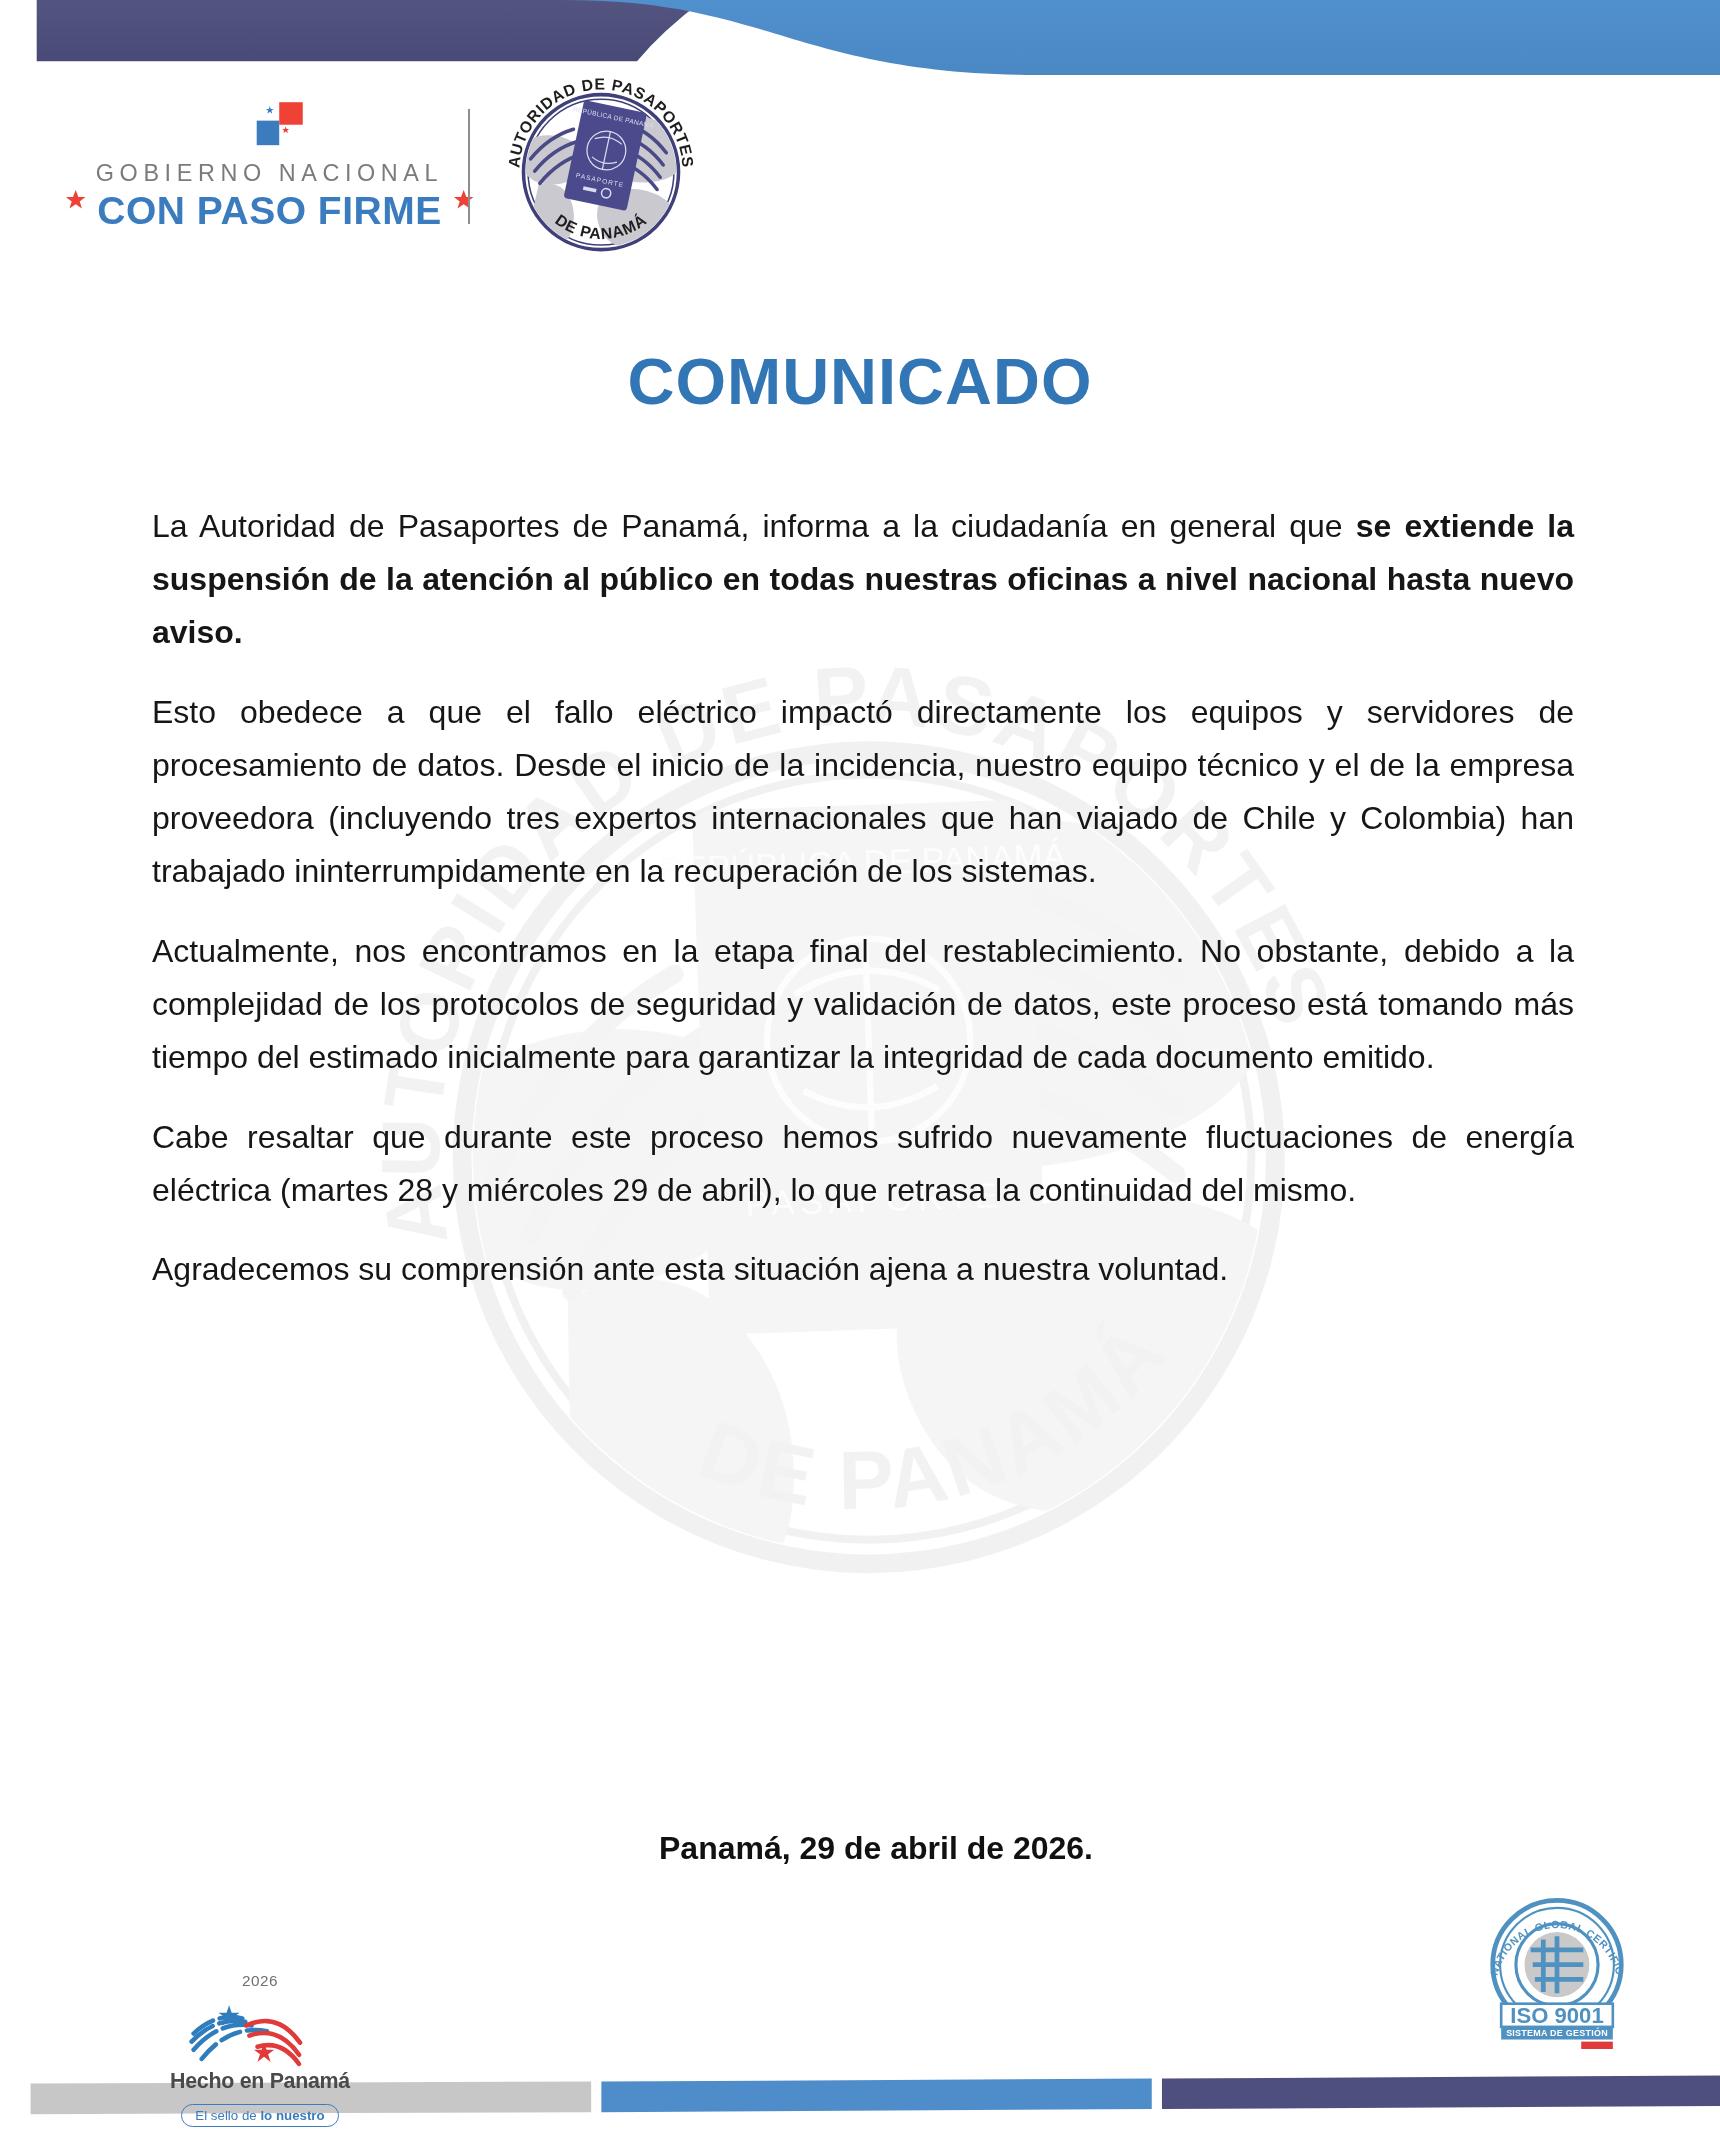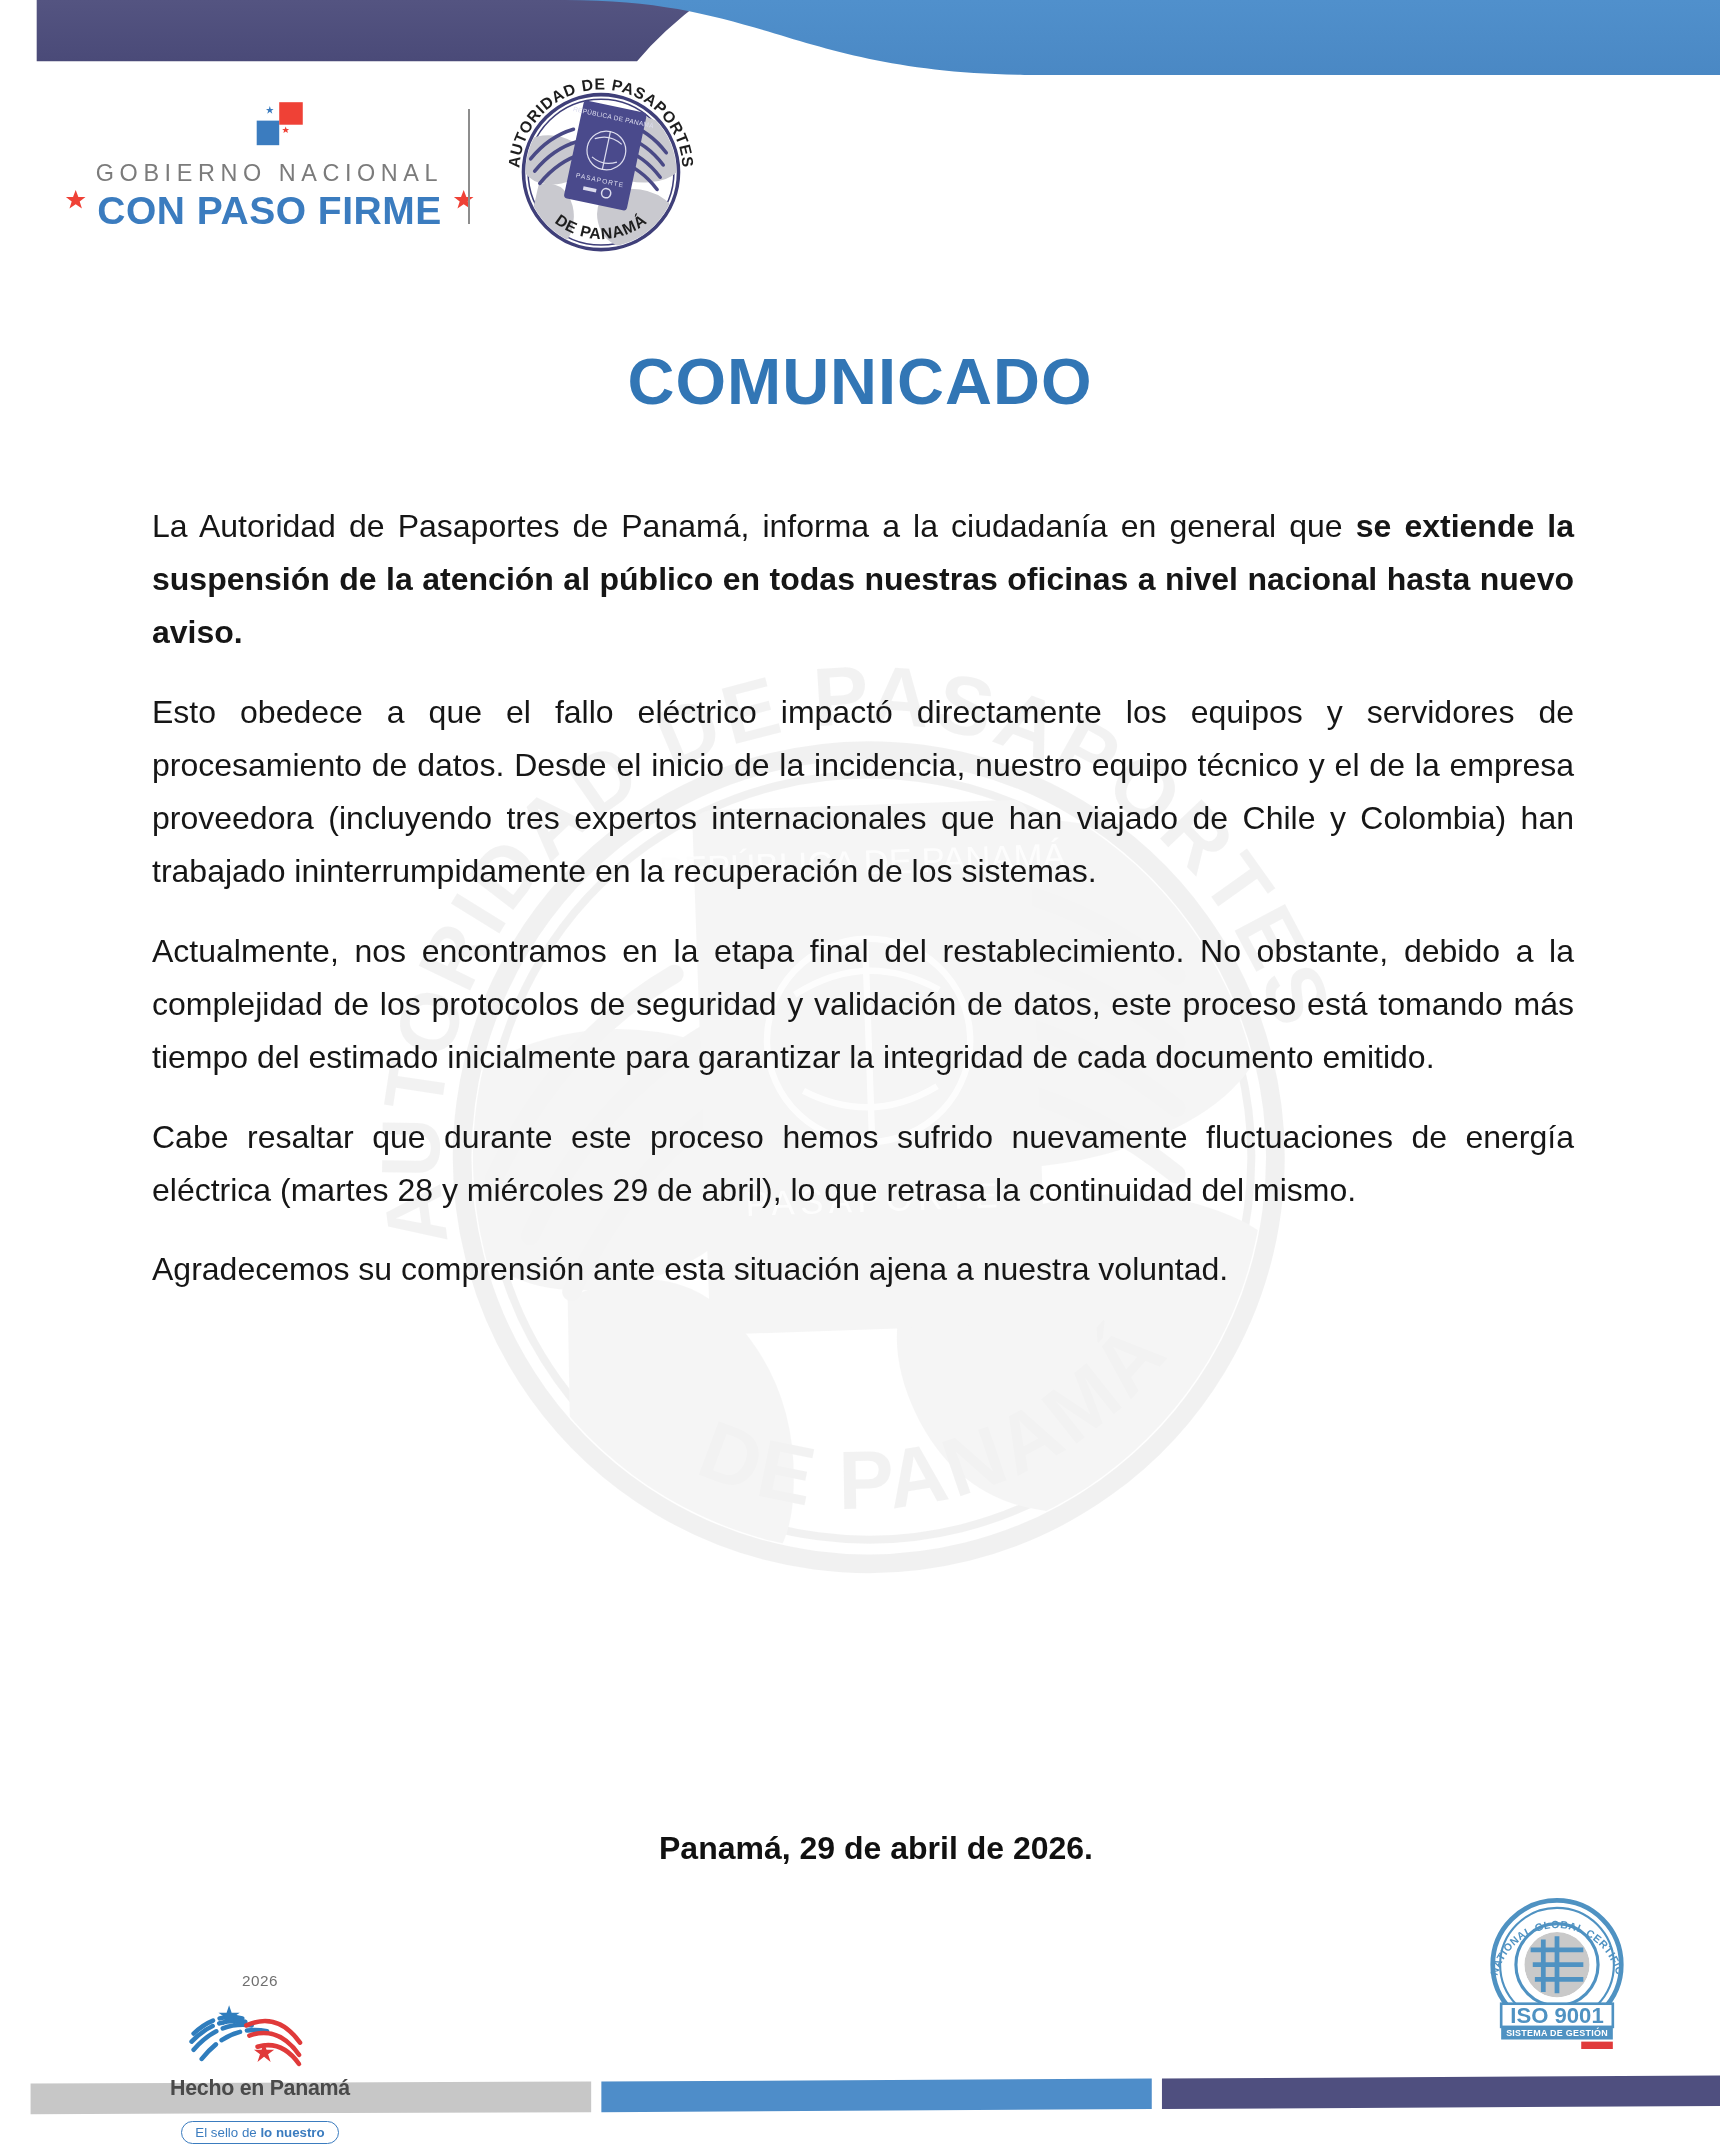--- a/index.html
+++ b/index.html
@@ -153,25 +153,25 @@
     font-size: 15.3px;
     color: #6f6f6f;
     margin-bottom: 2px;
     letter-spacing: 0.5px;
   }
   .hp-mark { width: 148px; height: 76px; }
   .hp-title {
     font-size: 21.4px;
     font-weight: 700;
     color: #4a4a4a;
-    margin-top: 8px;
+    margin-top: 1px;
     letter-spacing: -0.3px;
   }
   .hp-pill {
-    margin-top: 20px;
+    margin-top: 10px;
     border: 1.5px solid #3b7cbf;
     border-radius: 20.4px;
     padding: 3.1px 13.3px;
     font-size: 13.3px;
     color: #3b7cbf;
     white-space: nowrap;
   }
   .hp-pill b { font-weight: 700; }
 
   .footer-right {

